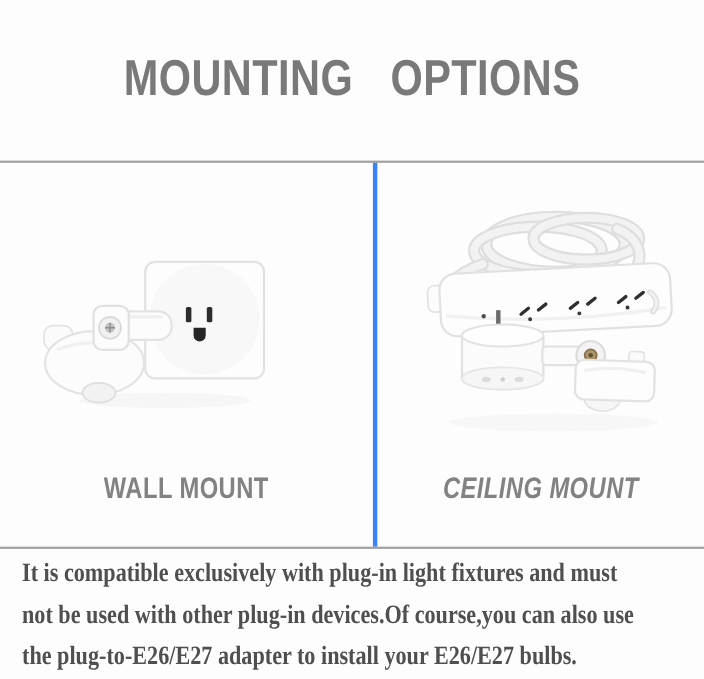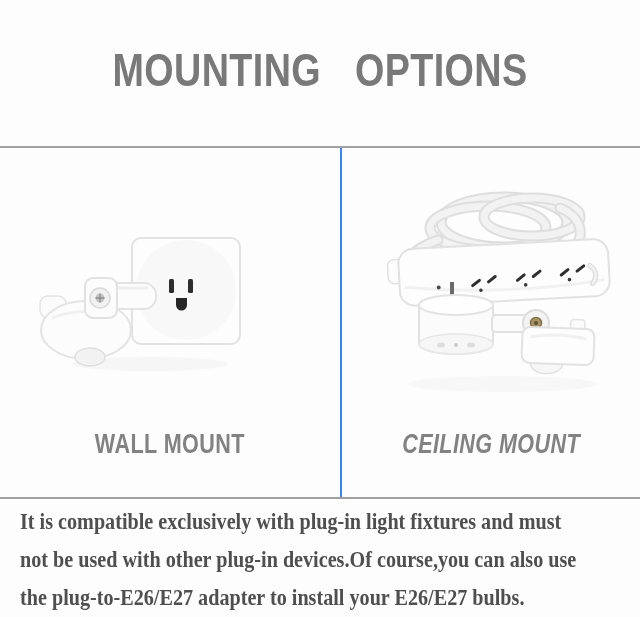--- a/index.html
+++ b/index.html
@@ -38,21 +38,21 @@
   }
   .hline-top { top: 146px; }
   .hline-bottom { top: 497px; }
   .panels {
     position: absolute;
     top: 148px; left: 0;
     width: 640px; height: 349px;
     display: flex;
   }
   .panel { position: relative; height: 349px; }
-  .panel-left { width: 325px; border-right: 2px solid #3b82f6; padding-left: 30px; }
+  .panel-left { width: 325px; border-right: 4px solid #3b82f6; padding-left: 30px; }
   .panel-right { width: 313px; font-style: italic; }
   .product-svg { position: absolute; top: 0; left: 0; display: block; }
   .panel-label {
     position: absolute;
     top: 283px; left: 0; right: 0;
     text-align: center;
     font-family: "Liberation Sans", sans-serif;
     font-weight: bold;
     font-size: 27px;
     line-height: 27px;

